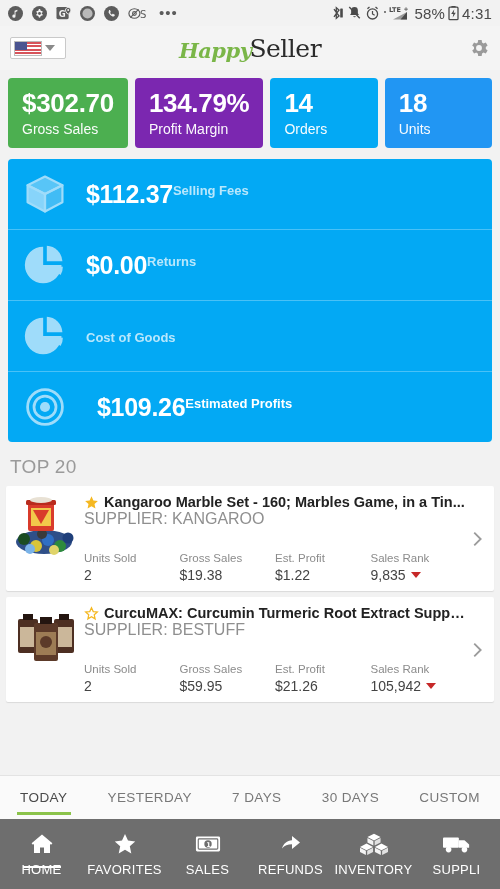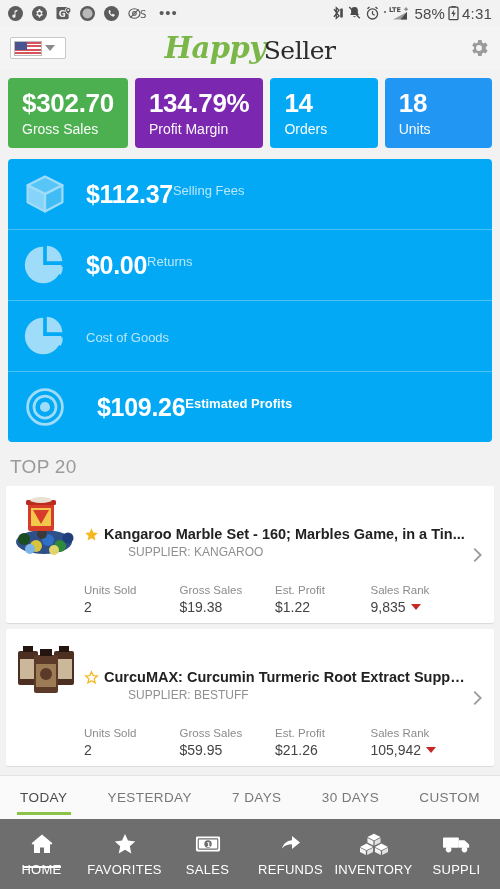--- a/index.html
+++ b/index.html
@@ -33,51 +33,51 @@
     width: 56px; height: 22px; border: 1px solid #c9c9c9; background: #fff;
     border-radius: 2px; display: flex; align-items: center; gap: 3px;
     padding: 0 3px;
   }
   .flag { width: 28px; height: 15px; position: relative; overflow: hidden; border: 1px solid #bbb; }
   .flag .stripes { position: absolute; inset: 0;
     background: repeating-linear-gradient(#d7535a 0 1.7px, #fff 1.7px 3.4px); }
   .flag .canton { position: absolute; left: 0; top: 0; width: 12px; height: 8px; background: #4a5490; }
   .caret-dn { width: 0; height: 0; border-left: 5px solid transparent; border-right: 5px solid transparent; border-top: 6px solid #8a8a8a; }
   .logo { position: absolute; left: 50%; top: 50%; transform: translate(-50%,-50%); display: flex; align-items: flex-end; }
-  .logo-happy { font-family: "DejaVu Serif", serif; font-style: italic; font-weight: 700; font-size: 29px; color: #7ab648; letter-spacing: -.5px; }
+  .logo-happy { font-family: "DejaVu Serif", serif; font-style: italic; font-weight: 700; font-size: 21px; color: #7ab648; letter-spacing: -.5px; }
   .logo-seller { font-family: "DejaVu Serif", serif; font-size: 25px; color: #2b2b2b; letter-spacing: -.5px; margin-left: -2px; }
   .gear { width: 22px; height: 22px; }
 
   
   .content { flex: 1 1 auto; overflow: hidden; background: #f2f2f2; position: relative; }
 
   .kpi-grid { display: grid; grid-template-columns: 1fr 1fr 1fr 1fr; gap: 7px; padding: 8px 8px 3px 8px; }
   .kpi {
     border-radius: 4px; padding: 12px 14px 11px 14px; color: #fff; min-height: 62px;
   }
   .kpi-value { font-size: 26px; font-weight: 700; line-height: 1.05; letter-spacing: -.3px; }
   .kpi-label { font-size: 14px; font-weight: 400; margin-top: 4px; opacity: .97; }
 
   .metrics { margin: 8px 8px 0 8px; background: #03a9f4; border-radius: 4px; overflow: hidden; }
   .metric-row { display: flex; align-items: center; padding: 12px 14px; gap: 18px; border-bottom: 1px solid rgba(255,255,255,.28); }
   .metric-row:last-child { border-bottom: none; gap: 29px; }
   .metric-ico { width: 46px; height: 46px; flex: none; display: flex; align-items: center; justify-content: center; }
   .metric-txt { display: flex; flex-direction: row; }
   .metric-value { color: #fff; font-size: 25px; font-weight: 700; line-height: 1.1; letter-spacing: -.3px; }
-  .metric-label { font-size: 13px; color: rgba(255,255,255,.72); margin-top: 2px; }
+  .metric-label { font-size: 13px; color: rgba(255,255,255,.72); margin-top: 2px; font-weight: bold; }
   .metric-label.strong { color: #fff; font-weight: 700; }
 
   .top-title { font-size: 19px; color: #9a9a9a; padding: 14px 10px 8px 10px; letter-spacing: .3px; }
 
   .prod { background: #fff; margin: 0 6px 6px 6px; border-radius: 2px; display: flex; align-items: flex-start; padding: 8px 6px 8px 8px; box-shadow: 0 1px 1px rgba(0,0,0,.10); }
   .thumb { width: 64px; height: 64px; flex: none; margin-right: 6px; position: relative; }
   .prod-main { flex: 1 1 auto; min-width: 0; }
-  .prod-title { display: flex; align-items: center; gap: 5px; font-size: 14.5px; font-weight: 700; color: #222; white-space: nowrap; overflow: hidden; margin-top: 32px; }
+  .prod-title { display: flex; align-items: center; gap: 5px; font-size: 14.5px; font-weight: 700; color: #222; white-space: nowrap; overflow: hidden; }
   .prod-title .tname { overflow: hidden; text-overflow: ellipsis; }
-  .prod-supplier { font-size: 12px; color: #8f8f8f; margin-top: 3px; margin-left: 44px; }
+  .prod-supplier { font-size: 16px; color: #8f8f8f; margin-top: 3px; }
   .cols { display: grid; grid-template-columns: repeat(4, 1fr); margin-top: 20px; }
   .col-h { font-size: 11.5px; color: #8b8b8b; }
   .col-v { font-size: 14px; color: #444; margin-top: 1px; display: flex; align-items: center; gap: 5px; }
   .chev-red { width: 0; height: 0; border-left: 5px solid transparent; border-right: 5px solid transparent; border-top: 6px solid #c62828; }
   .prod-arrow { flex: none; align-self: center; width: 22px; display: flex; justify-content: center; color: #9b9b9b; }
 
   
   .tabs { height: 44px; background: #fafafa; display: flex; align-items: stretch; flex: none;
           border-top: 1px solid #e3e3e3; box-shadow: 0 -1px 2px rgba(0,0,0,.05); }
   .tab { flex: 1 1 auto; display: flex; align-items: center; justify-content: center; font-size: 13.5px; color: #787878; letter-spacing: .4px; position: relative; }

